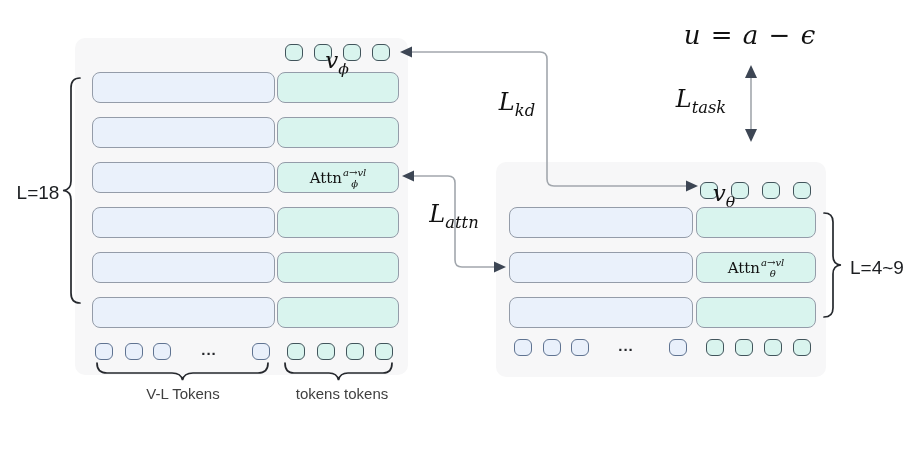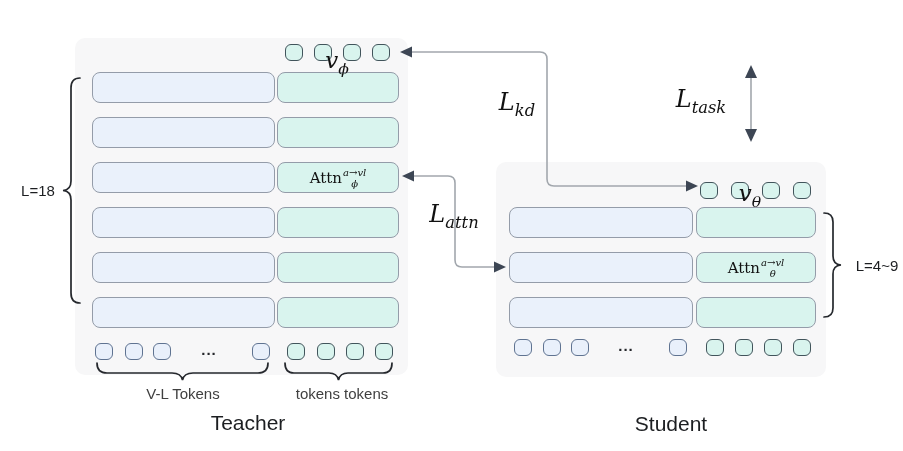--- a/index.html
+++ b/index.html
@@ -12,21 +12,21 @@
   .panel-teacher{left:75px;top:38px;width:333px;height:337px;}
   .panel-student{left:496px;top:162px;width:330px;height:215px;}
   .box{position:absolute;height:31px;border-radius:8px;box-sizing:border-box;
        display:flex;align-items:center;justify-content:center;}
   .box-blue{background:#eaf1fb;border:1.4px solid #949ca9;}
   .box-teal{background:#d9f4ee;border:1.4px solid #949ca9;}
   .tok{position:absolute;width:18px;height:17px;border-radius:6px;box-sizing:border-box;}
   .tok-blue{background:#e9f0fb;border:1.4px solid #5f7391;}
   .tok-teal{background:#d9f4ee;border:1.4px solid #41545b;}
   .lbl{position:absolute;transform:translateX(-50%);white-space:nowrap;}
-  .sans-sm{font-size:15px;color:#1c1e21;}
+  .sans-sm{font-size:19px;color:#1c1e21;}
   .sans-md{font-size:15px;color:#404040;}
   .caption{font-size:21px;color:#1c1e21;}
   .math{font-family:"DejaVu Serif","Liberation Serif",serif;font-style:italic;color:#111;}
   .math sub{font-size:0.68em;font-style:italic;}
   .var-lbl{font-size:23px;margin-top:43px;}
   .loss-lbl{font-size:24px;}
   .eq-lbl{font-size:26px;letter-spacing:1px;}
   .attn-label{font-family:"DejaVu Serif","Liberation Serif",serif;font-style:normal;
               font-size:15px;color:#111;display:inline-flex;align-items:center;}
   .scripts{display:inline-flex;flex-direction:column;font-size:10px;line-height:1.05;
@@ -131,38 +131,37 @@
     <polygon points="751,65 745,78 757,78" fill="#3d4654"></polygon>
     <polygon points="751,142 745,129 757,129" fill="#3d4654"></polygon>
   </svg>
 
   <div class="lbl math var-lbl" style="left:337px;top:4px">
     <i>v</i><sub>ϕ</sub>
   </div>
 
   <div class="lbl sans-sm" style="left:38px;top:182px">L=18</div>
 
+  <div class="lbl math eq-lbl" style="left:750px;top:20px">u = a − ϵ</div>
 
   <div class="lbl math loss-lbl" style="left:701px;top:85px">
     <i>L</i><sub>task</sub>
   </div>
 
-  <div class="lbl math var-lbl" style="left:750px;top:137px">
+  <div class="lbl math var-lbl" style="left:724px;top:137px">
     <i>v</i><sub>θ</sub>
   </div>
 
   <div class="lbl math loss-lbl" style="left:517px;top:88px">
     <i>L</i><sub>kd</sub>
   </div>
 
   <div class="lbl math loss-lbl" style="left:454px;top:200px">
     <i>L</i><sub>attn</sub>
   </div>
 
   <div class="lbl sans-md" style="left:183px;top:385px">V-L Tokens</div>
   <div class="lbl sans-md" style="left:342px;top:385px">tokens tokens</div>
 
-  <div class="lbl caption" style="left:248px;top:411px">Teacher</div>
-  <div class="lbl caption" style="left:671px;top:412px">Student</div>
 
   <div class="lbl sans-sm" style="left:877px;top:257px">L=4~9</div>
 
 </div>
 
 </body></html>

